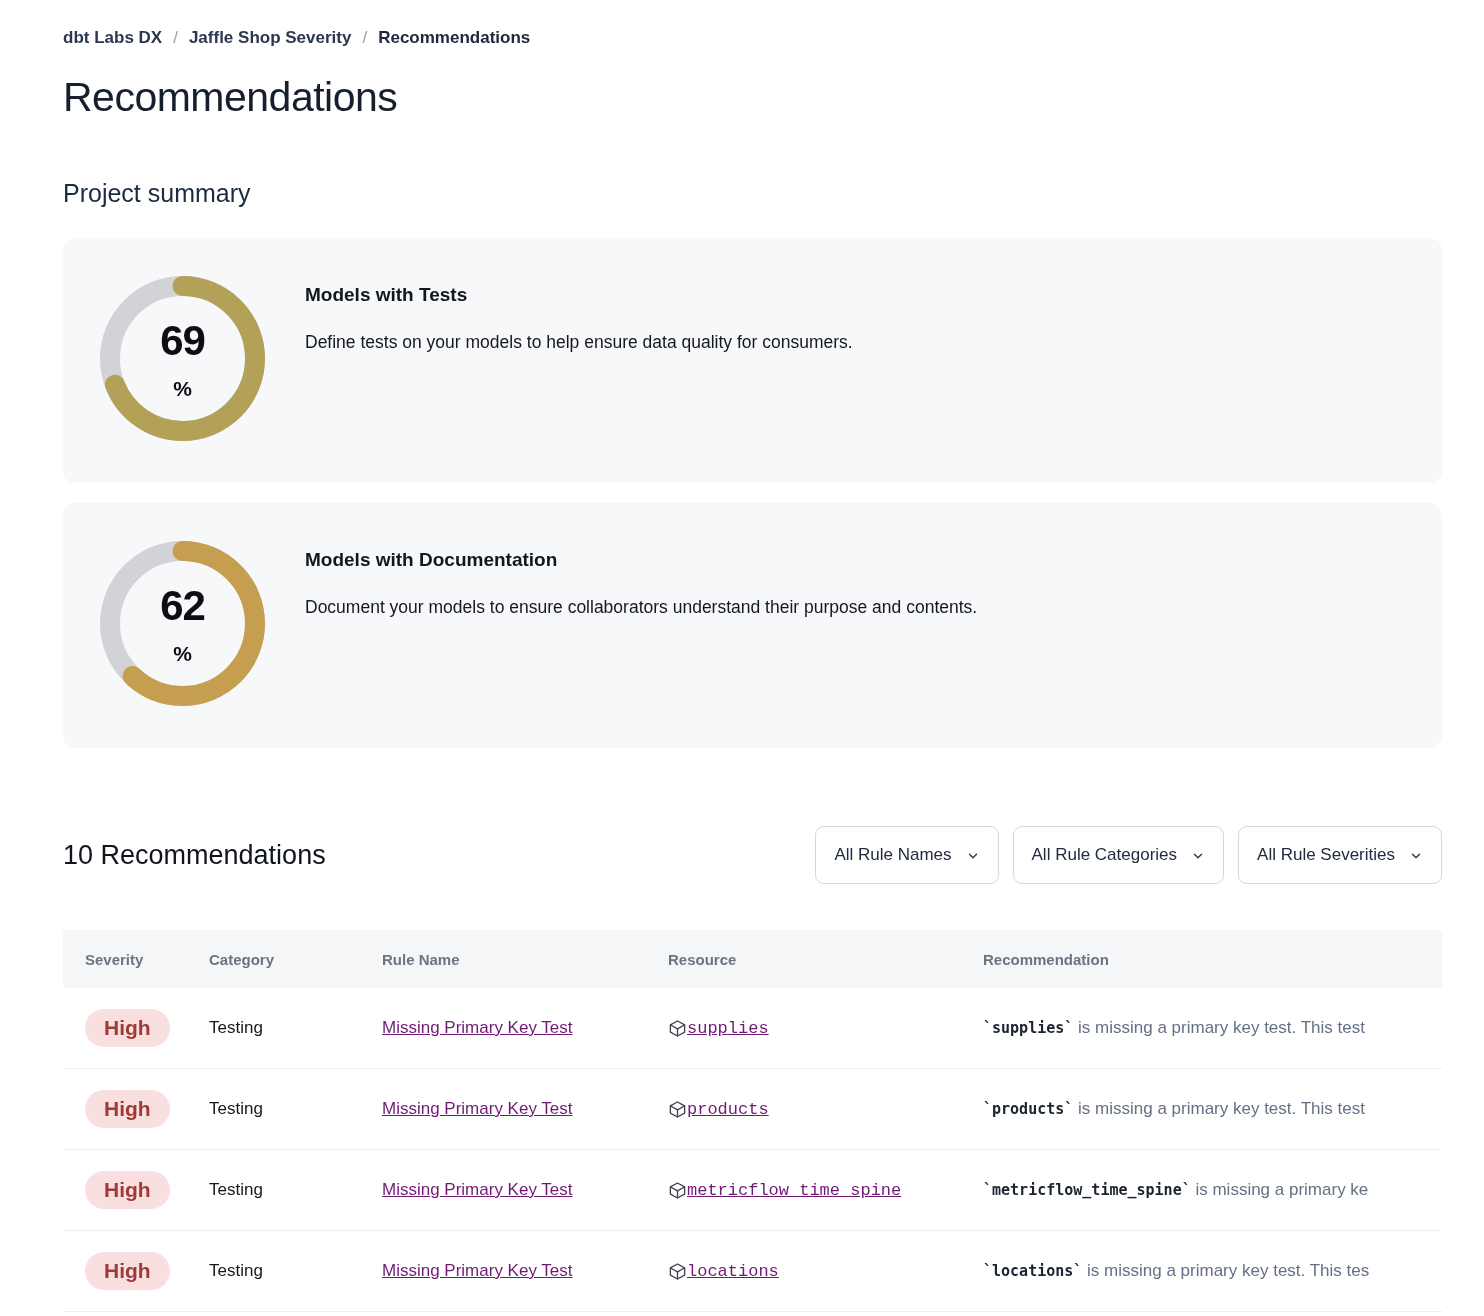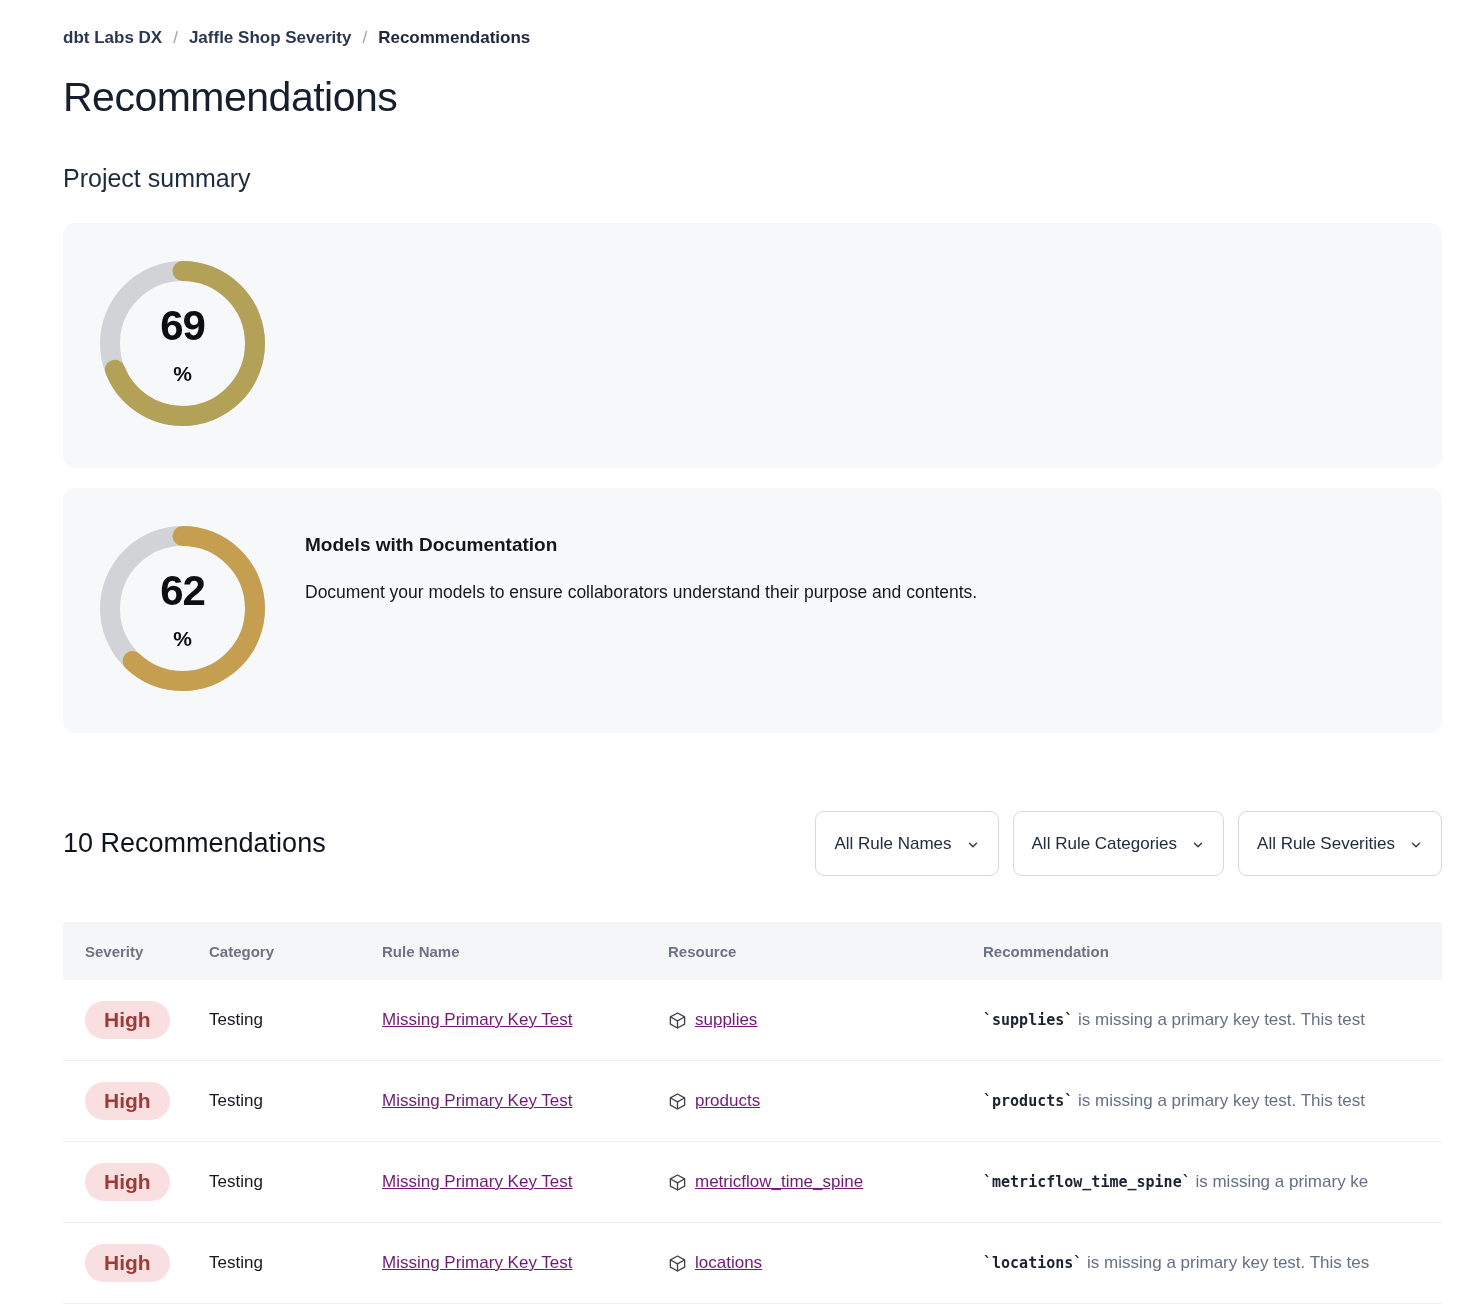--- a/index.html
+++ b/index.html
@@ -8,57 +8,57 @@
   .page { padding:28px 42px 0 63px; width:1484px; }
 
   
   .breadcrumb { display:flex; align-items:center; gap:11px; font-size:17px; font-weight:700; color:#2b3750; }
   .breadcrumb .sep { color:#9aa1ad; font-weight:400; }
   .breadcrumb .crumb { cursor:pointer; }
   .breadcrumb .crumb.current { color:#20293b; }
 
   h1.page-title { margin-top:26px; font-size:41px; font-weight:500; letter-spacing:-0.5px; color:#161f2e; }
 
-  h2.section-heading { margin-top:43px; font-size:25px; font-weight:400; color:#1c2b3f; }
+  h2.section-heading { margin-top:58px; font-size:25px; font-weight:400; color:#1c2b3f; }
 
   
   .card { margin-top:30px; background:#f7f8fa; border-radius:12px; height:245px;
           display:flex; align-items:flex-start; padding:38px 40px 0 37px; }
   .card + .card { margin-top:20px; }
   .donut-wrap { position:relative; width:165px; height:165px; flex:0 0 165px; }
   .donut-wrap svg { display:block; }
   .donut-center { position:absolute; inset:0; display:flex; align-items:center; justify-content:center;flex-direction:column; }
   .donut-pct { font-size:42px; font-weight:700; color:#0c0e12; letter-spacing:-1px; }
   .donut-unit { font-size:21px; font-weight:700; color:#0c0e12; margin-top:12px; }
   .card-text { margin-left:40px; padding-top:8px; }
   .card-title { font-size:19px; font-weight:700; color:#12161d; }
   .card-desc { margin-top:26px; font-size:17.5px; color:#15181e; }
 
   
   .recs-bar { margin-top:78px; display:flex; align-items:center; justify-content:space-between; }
   .recs-heading { font-size:27px; font-weight:500; color:#10141c; }
   .filters { display:flex; gap:14px; }
   .filter-btn { display:flex; align-items:center; gap:14px; background:#fff; border:1px solid #d4d7db;
-    border-radius:9px; padding:0 18px; height:65px; font-size:17px; color:#212c41; cursor:pointer;
+    border-radius:9px; padding:0 18px; height:58px; font-size:17px; color:#212c41; cursor:pointer;
     font-family:inherit; }
   .filter-btn svg { margin-top:2px; }
 
   
   .table { margin-top:46px; }
   .thead { display:grid; grid-template-columns:146px 173px 286px 315px 1fr; align-items:center;
     background:#f5f6f8; height:58px; border-radius:2px; }
   .thead .th { font-size:15px; font-weight:700; color:#6c7482; }
   .th:first-child, .td:first-child { padding-left:22px; }
   .trow { display:grid; grid-template-columns:146px 173px 286px 315px 1fr; align-items:center;
     height:81px; border-bottom:1px solid #eceef0; background:#fff; }
   .td { font-size:17px; color:#15181e; overflow:hidden; }
   .badge { display:inline-block; padding:7px 19px; border-radius:999px; background:#f9dfdf;
     color:#9e3a37; font-weight:700; font-size:21px; }
   a.link { color:#701a75; text-decoration:underline; cursor:pointer; }
-  .resource-cell { display:flex; align-items:flex-end; gap:8px; white-space:nowrap; }
+  .resource-cell { display:flex; align-items:flex-start; white-space:nowrap;font-family:Liberation Mono, monospace; }
   .cube { flex:0 0 auto; }
   .rec-cell { white-space:nowrap; overflow:hidden; color:#667085; }
   .rec-code { font-family:"DejaVu Sans Mono","Liberation Mono",monospace; font-weight:700;
     color:#1b2330; font-size:15px; }
 </style>
 </head>
 <body>
 
 <div class="page">
 
@@ -77,20 +77,24 @@
   <section class="card">
     <div class="donut-wrap">
       <svg width="165" height="165" viewBox="0 0 165 165">
         <circle cx="82.5" cy="82.5" r="72.5" fill="none" stroke-width="20" stroke="#d2d3d6"></circle>
         <circle cx="82.5" cy="82.5" r="72.5" fill="none" stroke-width="20" stroke-linecap="round" transform="rotate(-90 82.5 82.5)" stroke="#b2a156" stroke-dasharray="314.3163449916588 455.53093477052"></circle>
       </svg>
       <div class="donut-center">
         <span class="donut-pct">69</span>
         <span class="donut-unit">%</span>
       </div>
+    </div>
+    <div class="card-text">
+      <div class="card-title">Models with Tests</div>
+      <div class="card-desc">Define tests on your models to help ensure data quality for consumers.</div>
     </div>
   </section>
 
   <section class="card">
     <div class="donut-wrap">
       <svg width="165" height="165" viewBox="0 0 165 165">
         <circle cx="82.5" cy="82.5" r="72.5" fill="none" stroke-width="20" stroke="#d2d3d6"></circle>
         <circle cx="82.5" cy="82.5" r="72.5" fill="none" stroke-width="20" stroke-linecap="round" transform="rotate(-90 82.5 82.5)" stroke="#c59e4f" stroke-dasharray="282.42917955772236 455.53093477052"></circle>
       </svg>
       <div class="donut-center">

